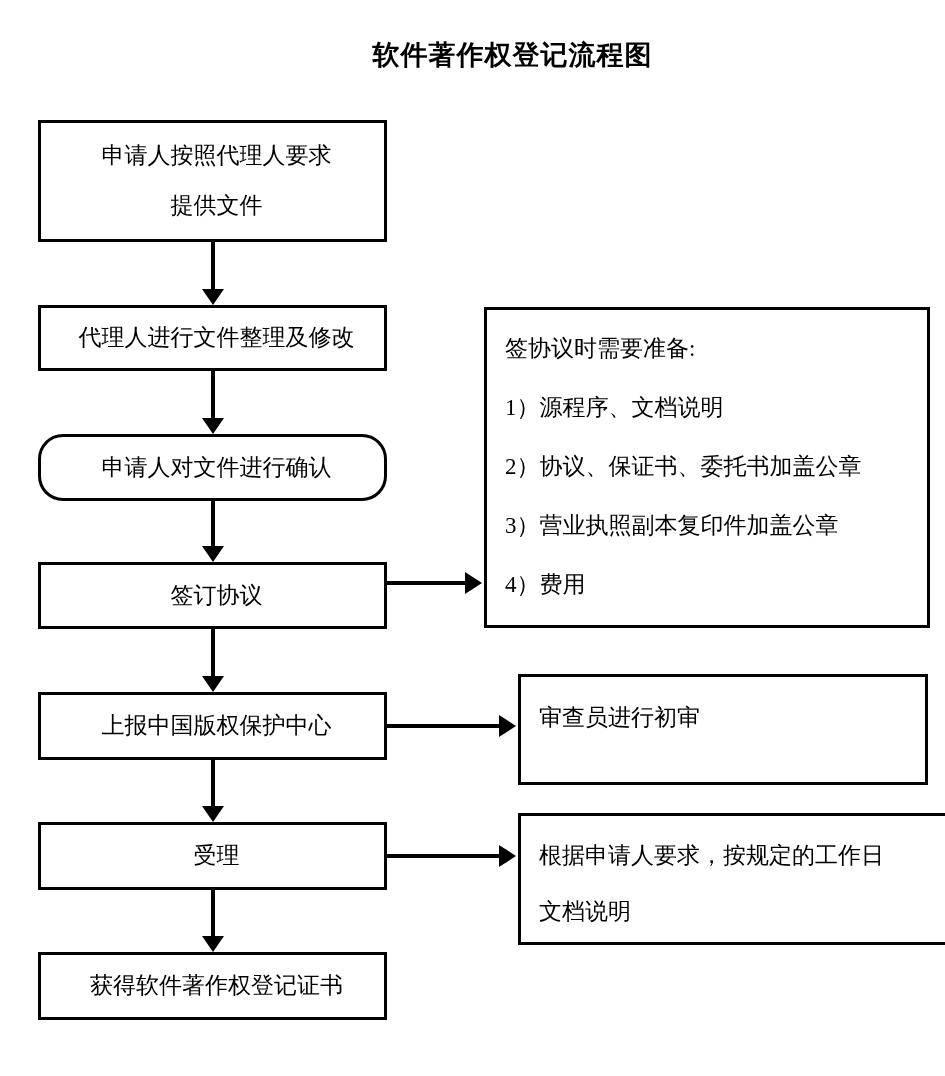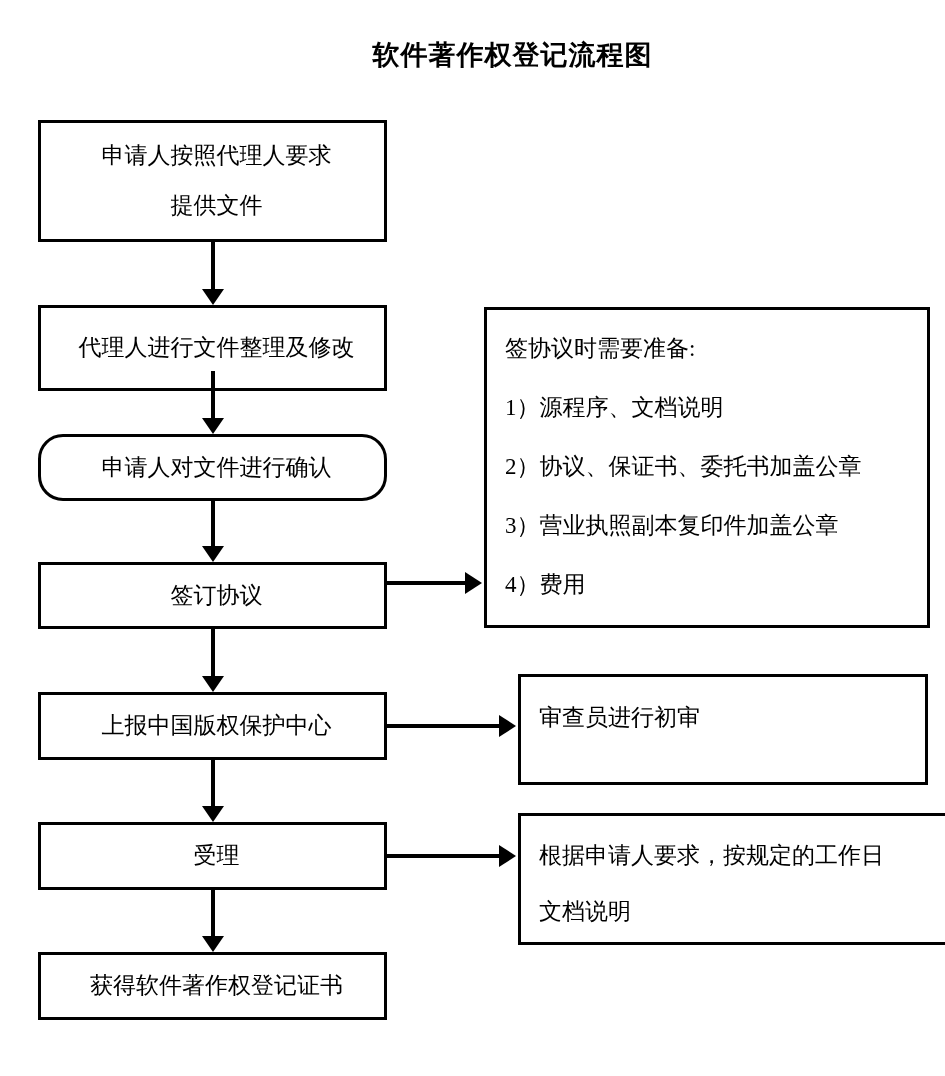--- a/index.html
+++ b/index.html
@@ -61,21 +61,21 @@
     white-space: nowrap;
   }
   .node.two-line .ln + .ln {
     margin-top: 20px;
   }
 
   
   .flow-node { left: 38px; width: 349px; }
 
   #node-provide-docs  { top: 120px; height: 122px; }
-  #node-agent-edit    { top: 305px; height: 86px; font-family: Liberation Serif, serif;  }
+  #node-agent-edit    { top: 305px; height: 66px; font-family: Liberation Serif, serif;  }
   #node-applicant-ok  { top: 434px; height: 67px; border-radius: 25px;  }
   #node-sign-agreement{ top: 562px; height: 67px;  }
   #node-submit-center { top: 692px; height: 68px;  }
   #node-accept        { top: 822px; height: 68px;  }
   #node-certificate   { top: 952px; height: 68px; padding-left: 12px;  }
 
   
   .note {
     position: absolute;
     box-sizing: border-box;

